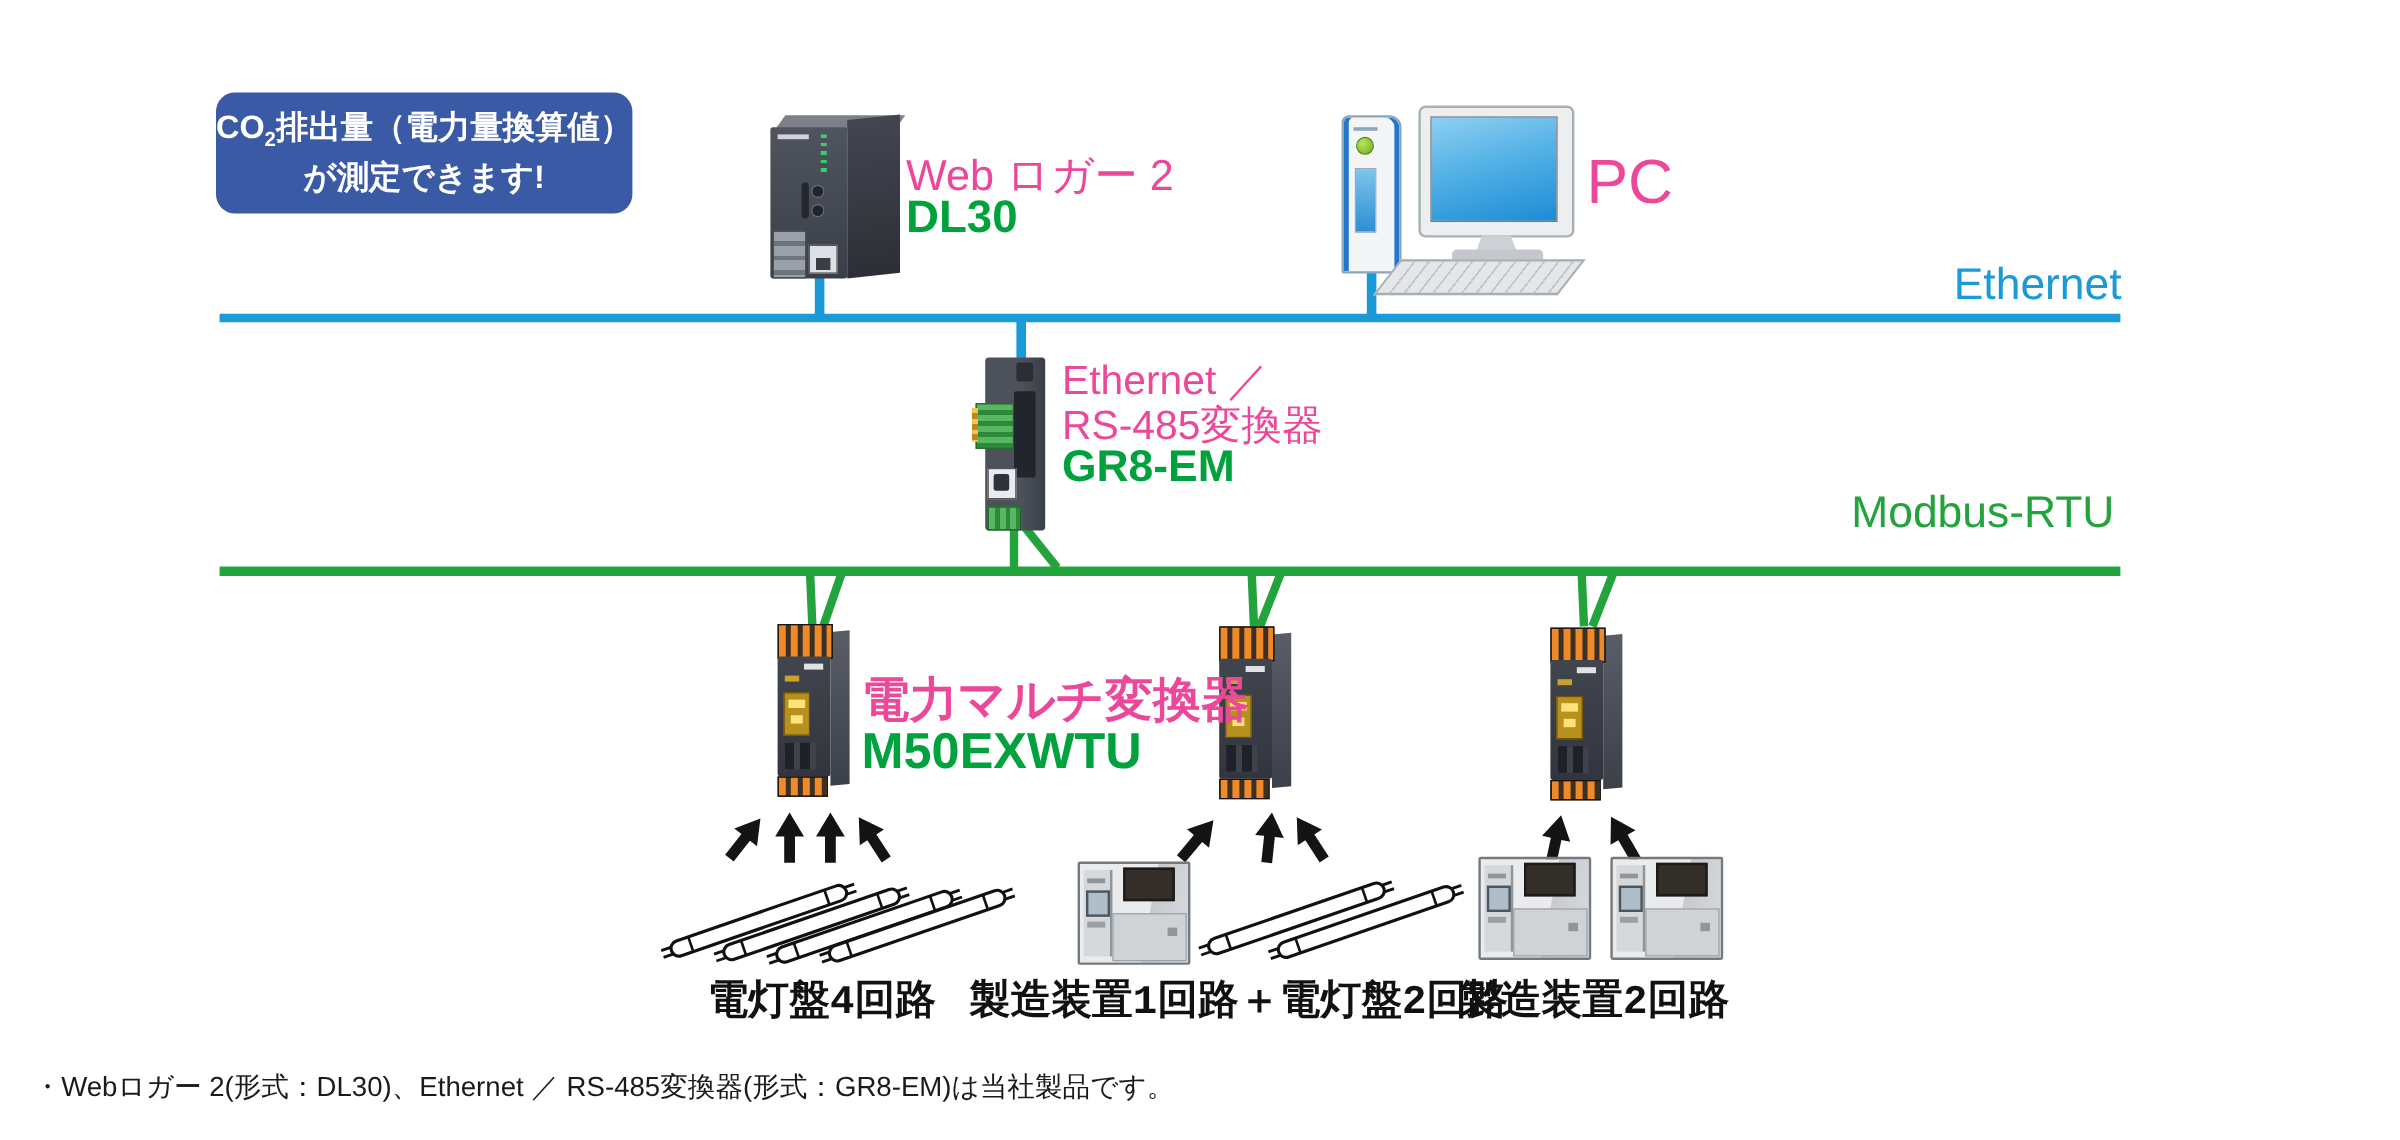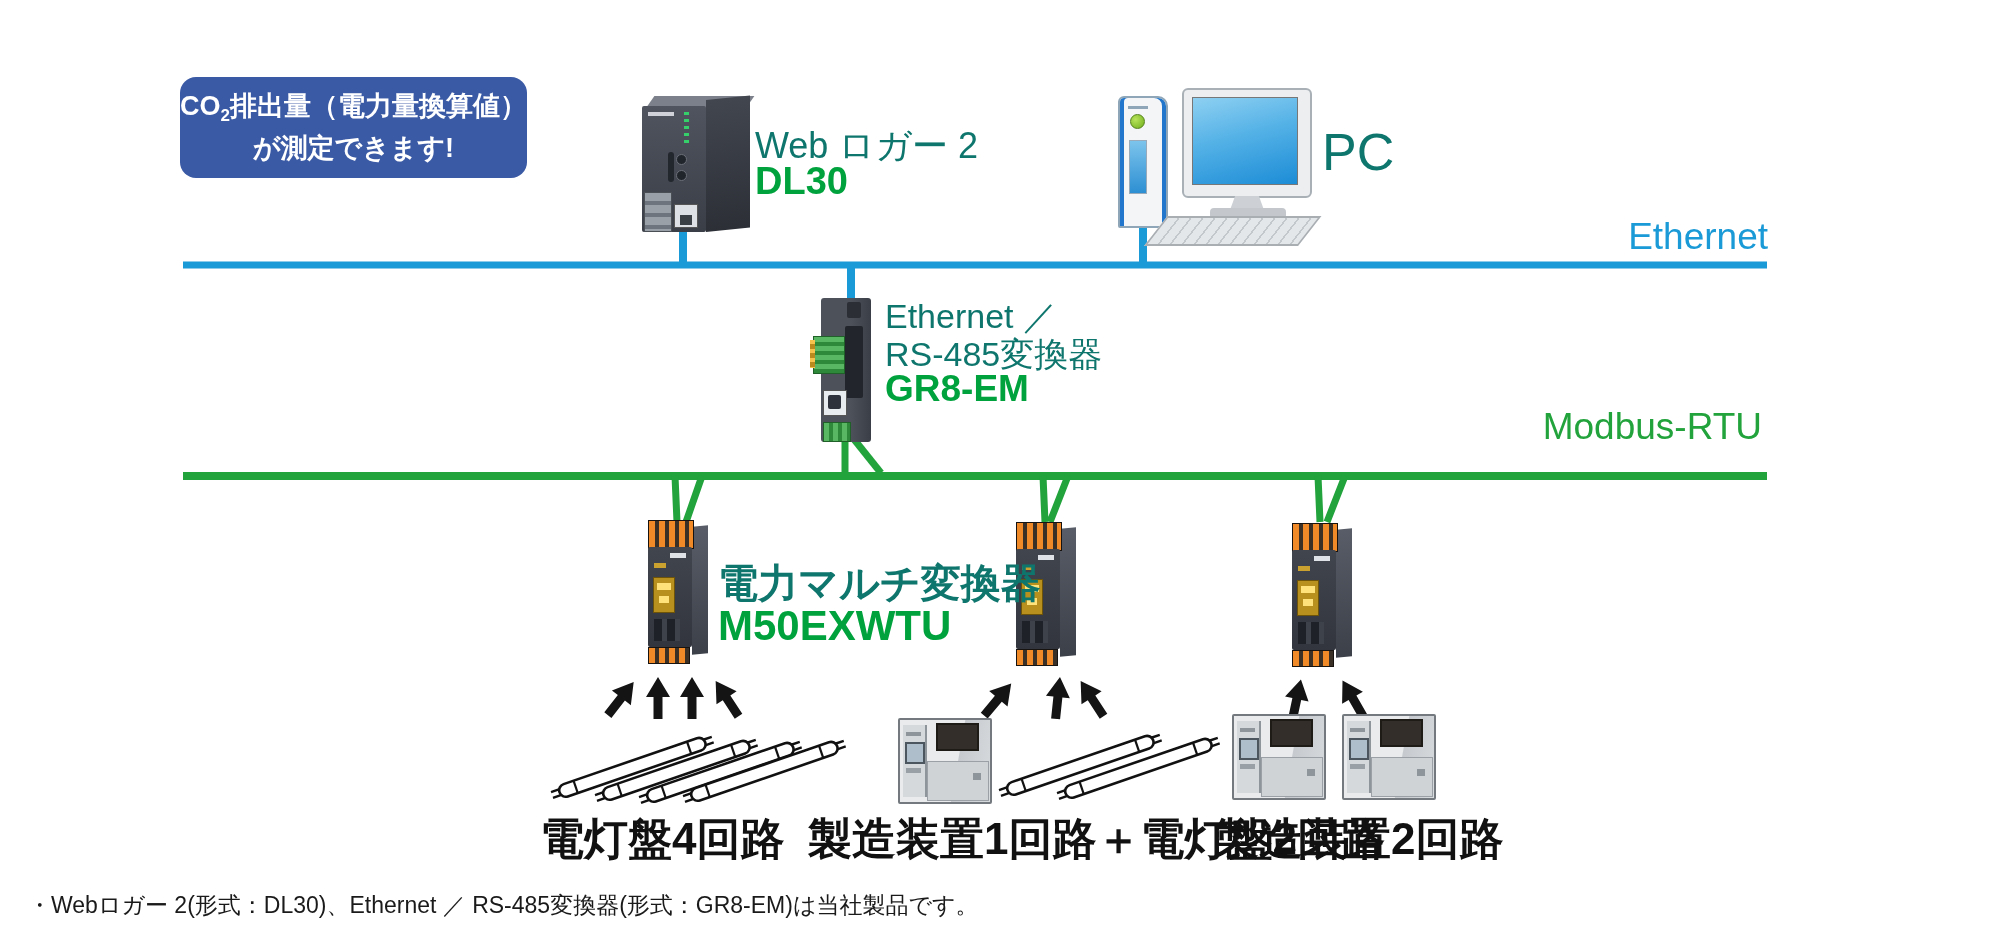--- a/index.html
+++ b/index.html
@@ -8,24 +8,24 @@
   .abs{position:absolute;}
 
   
   .badge{left:180px;top:77px;width:347px;height:101px;background:#3b5aa5;border-radius:16px;
          color:#fff;font-weight:bold;text-align:center;display:flex;flex-direction:column;
          justify-content:center;gap:4px;font-size:27px;line-height:1.3;}
   .badge sub{font-size:17px;}
 
   
   .lbl{white-space:nowrap;}
-  .dev-name{font-size:36px;font-weight:500;color:#0f766e;}
+  .dev-name{font-size:36px;font-weight:500;color:#ec4899;}
   .dev-model{font-size:38px;font-weight:bold;color:#00a23e;}
   .bus-lbl{font-size:37px;font-weight:500;}
-  .grp-lbl{font-size:44px;font-weight:bold;text-align:center;color:#111;}
+  .grp-lbl{font-size:34px;font-weight:bold;text-align:right;color:#111;font-family:Liberation Mono, monospace;}
   .footer{font-size:23px;color:#1a1a1a;}
 
   
   .dl30{left:642px;top:96px;width:112px;height:140px;}
   .dl30 .top{position:absolute;left:4px;top:0;width:100px;height:12px;background:#7b808a;transform:skewX(-35deg);transform-origin:bottom left;}
   .dl30 .front{position:absolute;left:0;top:10px;width:64px;height:126px;background:linear-gradient(#50545e,#3a3e47);border-radius:2px;}
   .dl30 .side{position:absolute;left:64px;top:4px;width:44px;height:132px;background:linear-gradient(#42464f,#2c2f36);transform:skewY(-6deg);transform-origin:top left;}
   .dl30 .tag{position:absolute;left:6px;top:16px;width:26px;height:4px;background:#e7e9ee;opacity:.85;}
   .dl30 .leds{position:absolute;left:42px;top:16px;width:5px;height:34px;
               background:repeating-linear-gradient(#35d06a 0 3px,transparent 3px 7px);}

